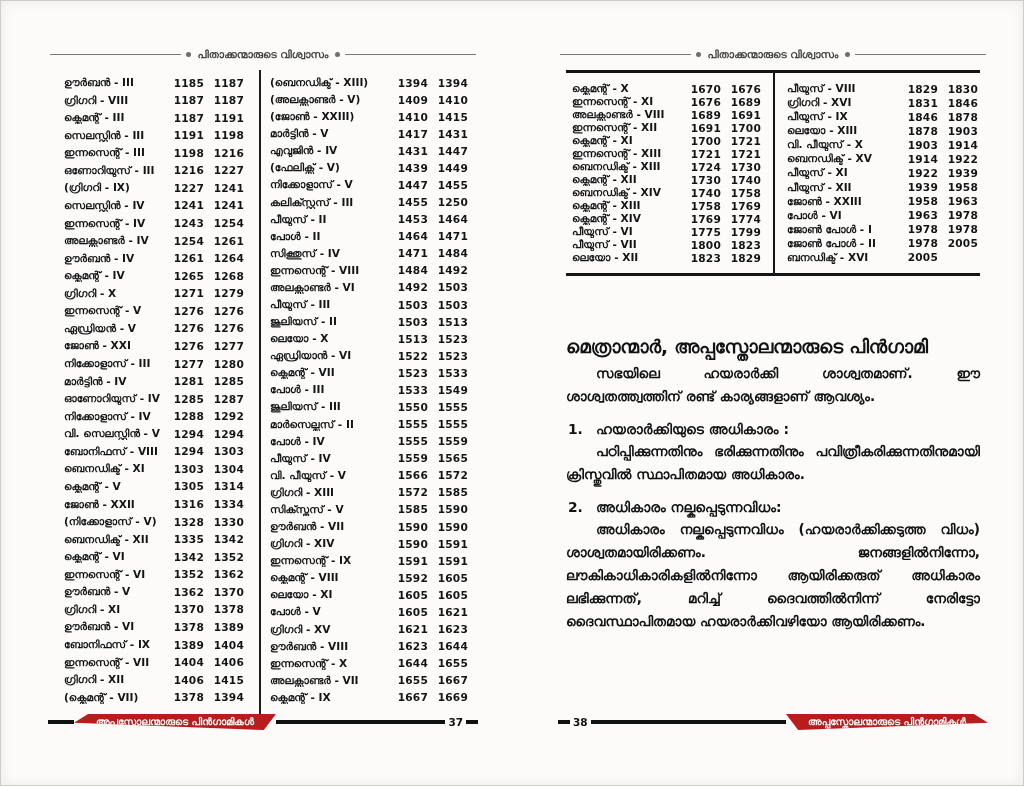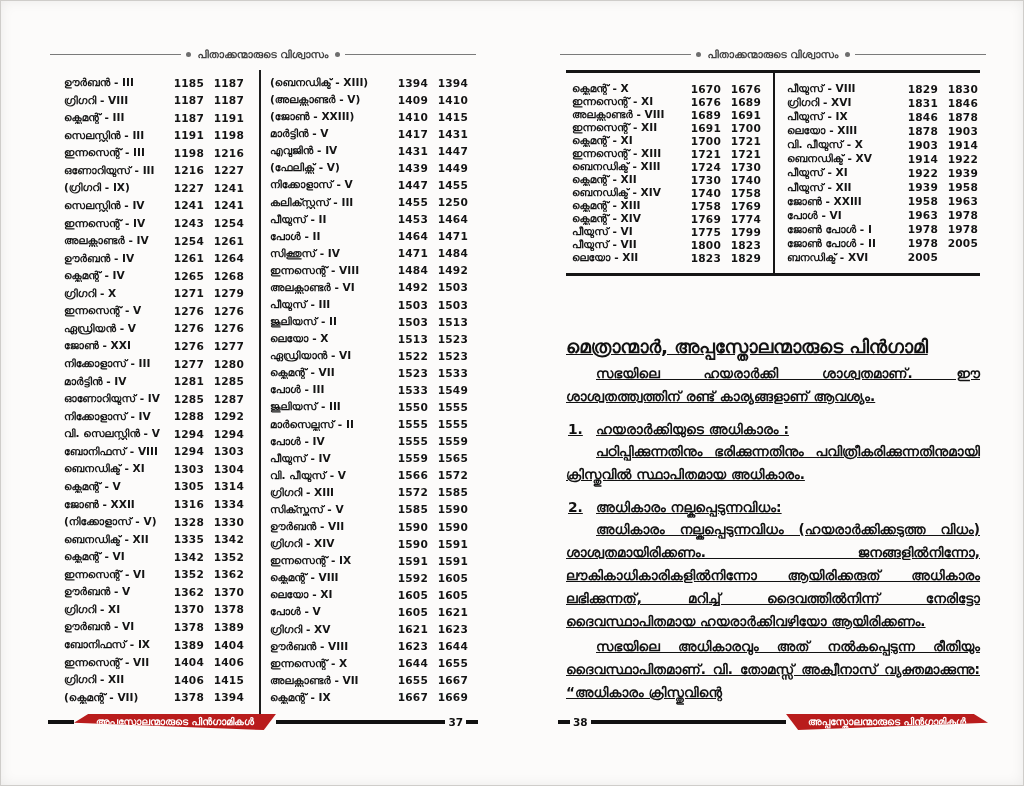--- a/index.html
+++ b/index.html
@@ -29,21 +29,21 @@
   .prow .py2{width:40px;text-align:right;letter-spacing:.2px;}
 
   
   .ptable{position:absolute;top:30px;left:0;right:0;height:206px;border-top:3px solid #151515;
           border-bottom:3px solid #151515;display:flex;box-sizing:border-box;}
   .ptable .tcol{display:flex;flex-direction:column;justify-content:space-between;box-sizing:border-box;}
   .ptable .tcol.t1{width:50%;padding:9px 12px 9px 6px;}
   .ptable .tcol.t2{width:50%;border-left:2.5px solid #151515;padding:9px 2px 9px 12px;}
 
   
-  .article{position:absolute;top:296px;left:0;right:0;color:#121212;text-decoration:underline;}
+  .article{position:absolute;top:296px;left:0;right:0;color:#121212;}
   .a-heading{font-size:18.5px;font-weight:800;letter-spacing:-.2px;margin:0 0 4px 0;}
   .article p{font-size:13.6px;line-height:23px;font-weight:700;text-align:justify;
              text-indent:30px;margin:2px 0 0 0;}
   .a-item{display:flex;gap:8px;font-size:13.8px;font-weight:800;margin:13px 0 0 2px;align-items:baseline;}
   .a-item .no{width:20px;flex:0 0 auto;}
 
   
   .pfoot{position:absolute;left:-8px;right:-8px;top:672px;height:20px;display:flex;align-items:center;}
   .fseg{height:4.5px;background:#111;flex:0 0 auto;}
   .fline{height:4.5px;background:#111;flex:1;}
@@ -606,21 +606,20 @@
       <div class="a-item">
         <span class="no">1.</span>
         <span>ഹയരാർക്കിയുടെ അധികാരം :</span>
       </div>
       <p>പഠിപ്പിക്കുന്നതിനും ഭരിക്കുന്നതിനും പവിത്രീകരിക്കുന്നതിനുമായി ക്രിസ്തുവിൽ സ്ഥാപിതമായ അധികാരം.</p>
       <div class="a-item">
         <span class="no">2.</span>
         <span>അധികാരം നല്കപ്പെടുന്നവിധം:</span>
       </div>
       <p>അധികാരം നല്കപ്പെടുന്നവിധം (ഹയരാർക്കിക്കടുത്ത വിധം) ശാശ്വതമായിരിക്കണം. ജനങ്ങളിൽനിന്നോ, ലൗകികാധികാരികളിൽനിന്നോ ആയിരിക്കരുത് അധികാരം ലഭിക്കുന്നത്, മറിച്ച് ദൈവത്തിൽനിന്ന് നേരിട്ടോ ദൈവസ്ഥാപിതമായ ഹയരാർക്കിവഴിയോ ആയിരിക്കണം.</p>
-      <p>സഭയിലെ അധികാരവും അത് നൽകപ്പെടുന്ന രീതിയും ദൈവസ്ഥാപിതമാണ്. വി. തോമസ്സ് അക്വീനാസ് വ്യക്തമാക്കുന്നു:  “അധികാരം ക്രിസ്തുവിന്റെ</p>
     </div>
 
     <div class="pfoot">
       <div class="fseg" style="width:12px"></div>
       <div class="fnum">38</div>
       <div class="fline"></div>
       <div class="ribbon rright">അപ്പസ്തോലന്മാരുടെ പിൻഗാമികൾ</div>
     </div>
   </div>
 

